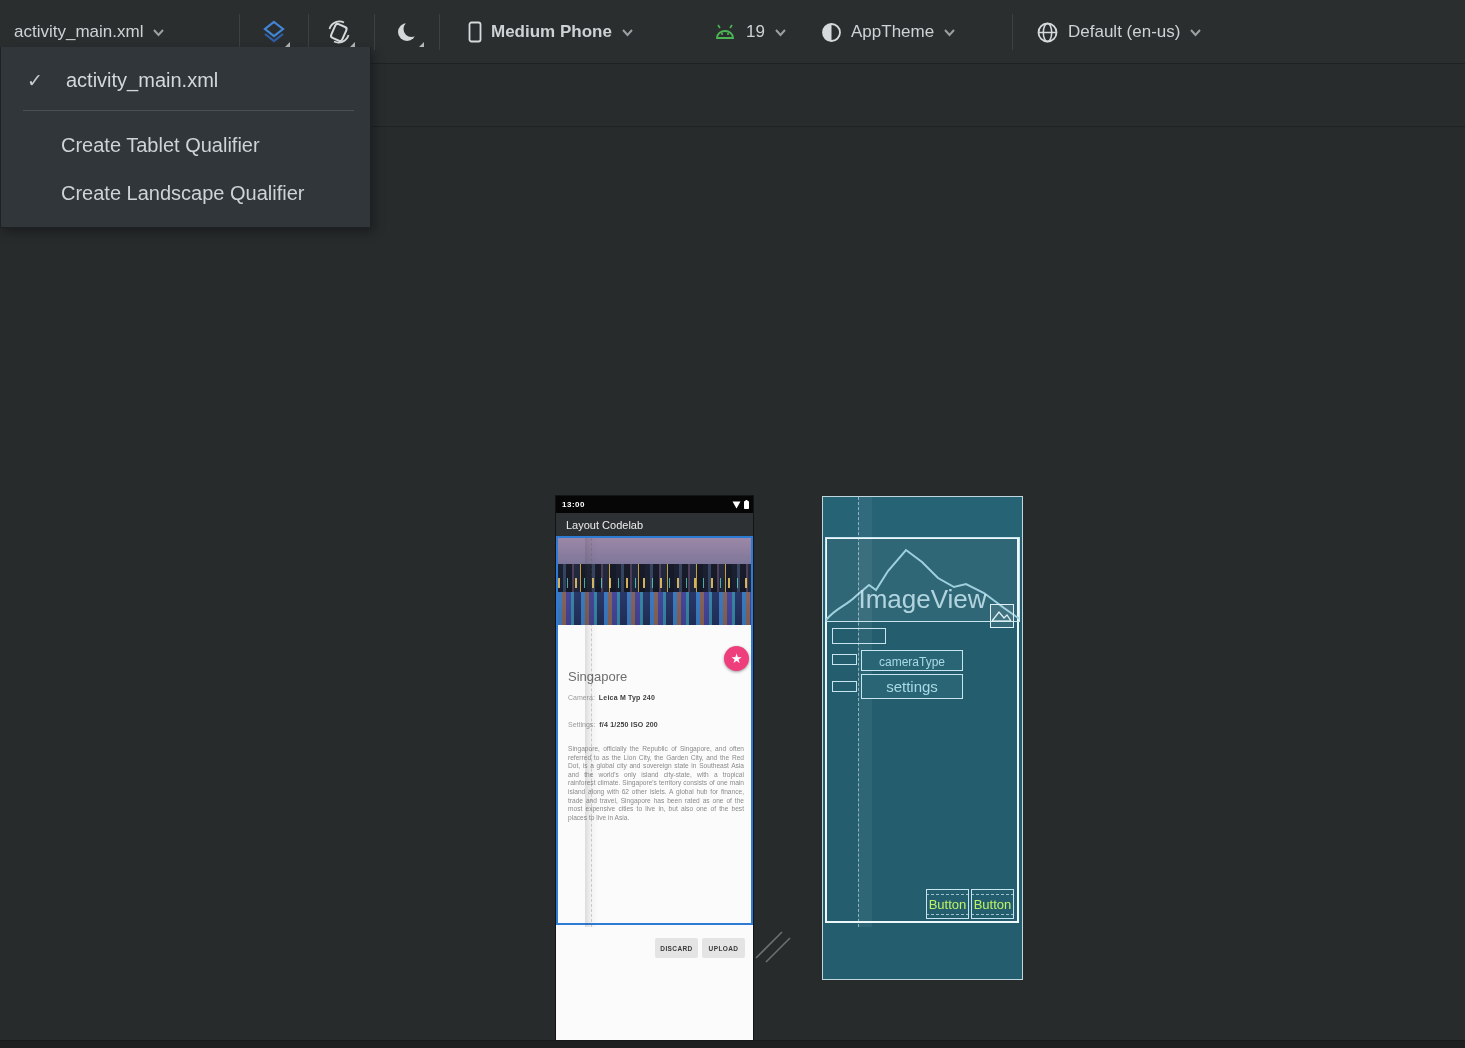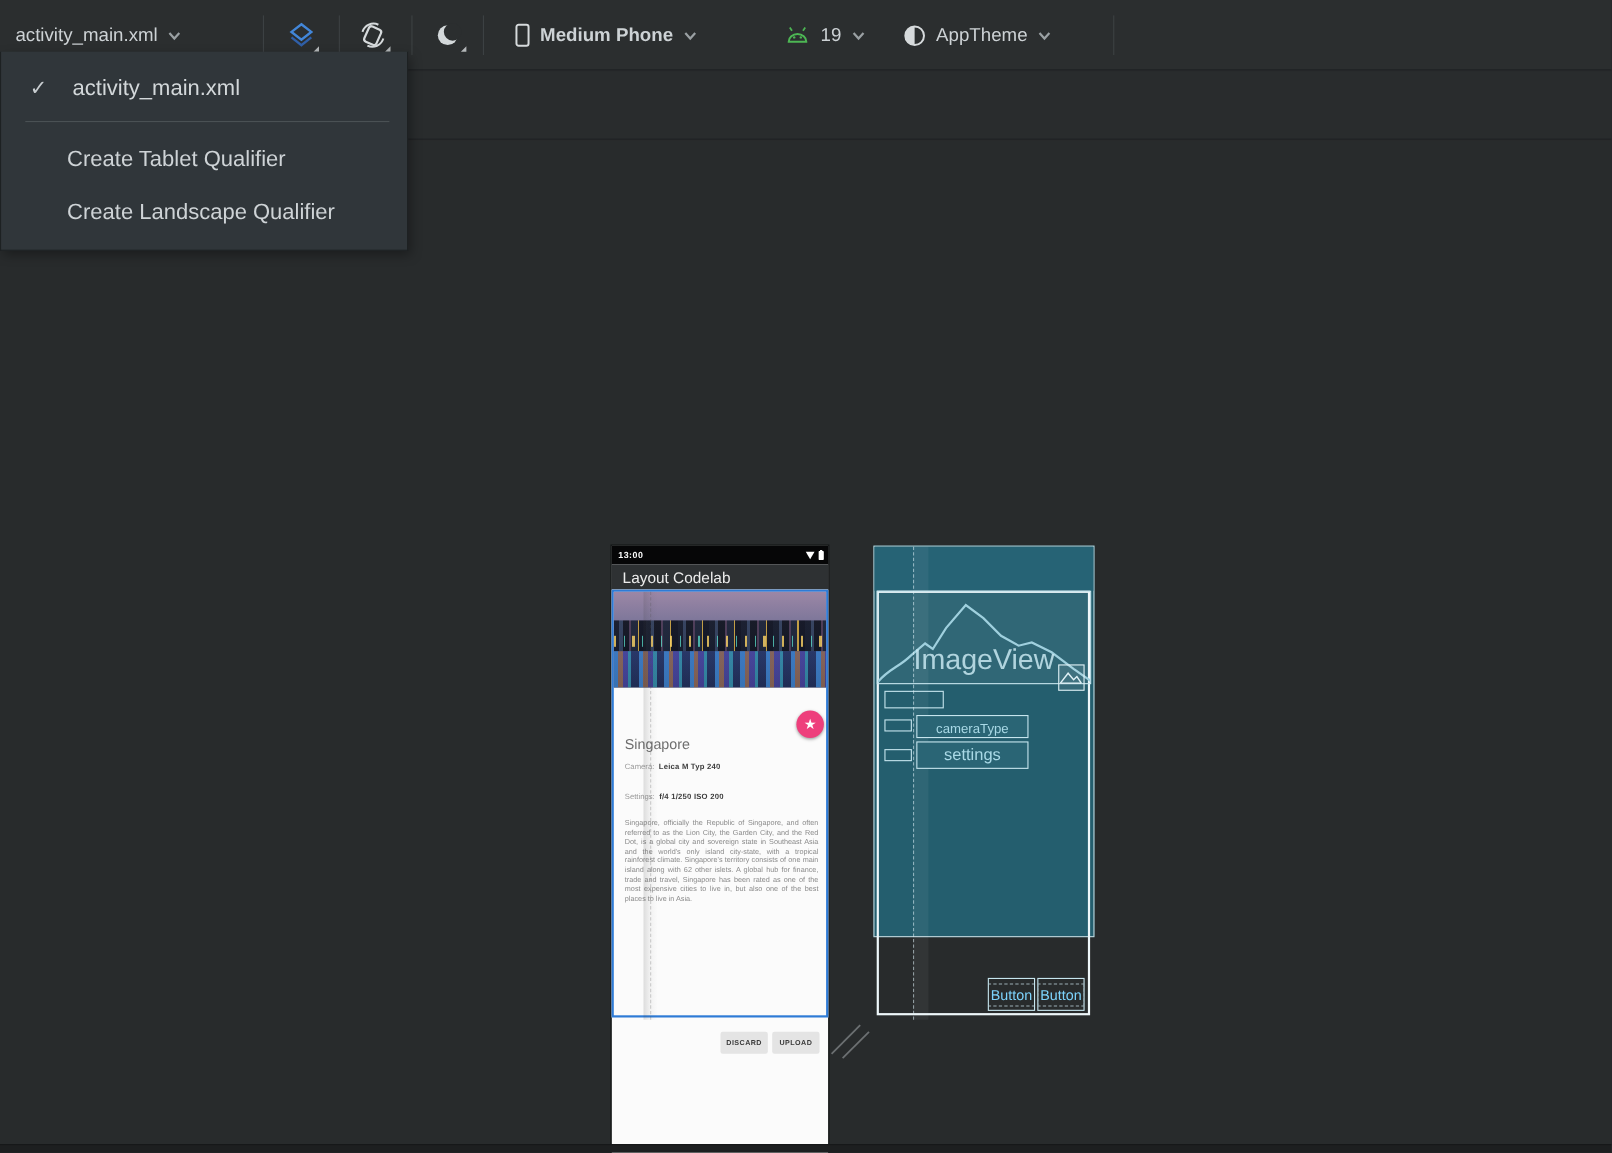--- a/index.html
+++ b/index.html
@@ -41,21 +41,21 @@
 
   
   .phone { position:absolute; left:556px; top:368px; width:197px; height:553px;
            background:#fbfbfb; outline:1px solid #121415; }
   .ph-status { position:absolute; left:0; top:0; width:197px; height:17px; background:#060607;
            display:flex; align-items:center; }
   .ph-time { color:#fff; font-size:8px; font-weight:bold; margin-left:6px; letter-spacing:0.5px; }
   .ph-status-icons { position:absolute; right:4px; top:4px; display:flex; gap:3px; align-items:center; }
   .ph-appbar { position:absolute; left:0; top:17px; width:197px; height:23px; background:#2e3133;
            display:flex; align-items:center; }
-  .ph-title { color:#ececec; font-size:14px; margin-left:10px; }
+  .ph-title { color:#ececec; font-size:11px; margin-left:10px; }
   .ph-content { position:absolute; left:0; top:40px; width:197px; height:389px;
            background:#fbfbfb; border:2px solid #2e7bd6; }
   .ph-image { position:absolute; left:0; top:0; width:193px; height:87px; overflow:hidden;
            background:linear-gradient(180deg,#9c87a6 0%,#80789b 28%,#5e5c84 52%,#3a3f63 60%); }
   .ph-buildings { position:absolute; left:0; top:26px; width:193px; height:28px;
            background:repeating-linear-gradient(90deg,#141a29 0 5px,#31405c 5px 8px,#10141f 8px 14px,
                       #4b3a55 14px 16px,#1b2336 16px 22px,#c9a23e 22px 23px,#0f1320 23px 29px);
            opacity:0.92; }
   .ph-lights { position:absolute; left:0; top:40px; width:193px; height:10px;
            background:repeating-linear-gradient(90deg,rgba(255,214,102,0.8) 0 2px,transparent 2px 9px,
@@ -76,21 +76,21 @@
            line-height:8.6px; color:#8b8b8b; text-align:justify; }
   .ph-btn { position:absolute; top:400px; width:43px; height:20px; background:#e4e4e4;
            border-radius:2px; font-size:6.5px; color:#3a3a3a; display:flex; align-items:center;
            justify-content:center; letter-spacing:0.4px; font-weight:bold; }
   .ph-crease { position:absolute; left:27px; top:0px; width:13px; height:389px;
            background:linear-gradient(90deg,rgba(60,60,60,0.16),rgba(60,60,60,0.05) 45%,rgba(255,255,255,0)); }
   .ph-crease-line { position:absolute; left:33px; top:0; height:389px; width:0;
            border-left:1px dashed rgba(80,80,80,0.25); }
 
   
-  .bp { position:absolute; left:794px; top:368px; width:201px; height:356px;
+  .bp { position:absolute; left:822px; top:368px; width:201px; height:484px;
         background:#245e6e; border:1.5px solid rgba(230,244,248,0.8);padding-left:41px; }
   .bp-header { position:absolute; left:0; top:0; width:100%; height:40px; background:#266375; }
   .bp-root { position:absolute; left:2px; top:40px; width:194px; height:386px;
         border:2px solid #eef7fa; }
   .bp-box { position:absolute; border:1px solid #c6e5ee; }
   .bp-imageview { left:2px; top:40px; width:195px; height:85px; background:rgba(255,255,255,0.06);
         border:1px solid #c6e5ee; position:absolute; overflow:hidden; }
   .bp-imageview-label { position:absolute; width:100%; top:46px; text-align:center;
         font-size:26px; color:rgba(200,232,241,0.85); }
   .bp-label { color:#a9d9e6; text-align:center; width:100%; position:absolute; }
@@ -100,21 +100,21 @@
         border-left:1px dashed rgba(222,241,247,0.55); z-index:7; }
   .bp-band { position:absolute; left:35px; top:0; width:14px; height:430px;
         background:rgba(255,255,255,0.05); }
   .bp-textview { left:10px; top:209px; width:181px; height:183px; position:absolute;
         border:1px solid #c6e5ee; background:rgba(255,255,255,0.04); }
   .bp-textview-top { position:absolute; left:0; top:0; width:100%; height:68px;
         background:rgba(255,255,255,0.10); border-bottom:1px solid rgba(230,245,250,0.5); }
   .bp-btn { position:absolute; top:392px; width:43px; height:30px; border:1.5px solid #c6e5ee;
         display:flex; align-items:center; justify-content:center; overflow:hidden; z-index:6; }
   .bp-btn-inner { border:1px dashed rgba(210,236,244,0.7); padding:2px 2px; font-size:13px;
-        color:#7dd3fc; white-space:nowrap; }
+        color:#bef264; white-space:nowrap; }
   .bp-id-box { background:#2a6575; }
   .resize-handle { position:absolute; left:752px; top:800px; }
 </style>
 </head>
 <body>
 
 <div class="stage">
 
   <div class="toolbar">
 
@@ -188,20 +188,31 @@
         <path d="M10.5 2 A8.5 8.5 0 0 0 10.5 19 Z" fill="#d6dadc"></path>
       </svg>
       <span>AppTheme</span>
       <svg class="chev" viewBox="0 0 13 9">
           <polyline points="2,2 6.5,7 11,2"></polyline>
         </svg>
     </div>
 
     <div class="tb-sep" style="left:1012px;"></div>
 
+    <div class="tb-group" style="left:1036px;">
+      <svg width="23" height="23" viewBox="0 0 23 23">
+        <circle cx="11.5" cy="11.5" r="9" fill="none" stroke="#d6dadc" stroke-width="1.8"></circle>
+        <ellipse cx="11.5" cy="11.5" rx="4.2" ry="9" fill="none" stroke="#d6dadc" stroke-width="1.5"></ellipse>
+        <line x1="2.5" y1="11.5" x2="20.5" y2="11.5" stroke="#d6dadc" stroke-width="1.5"></line>
+      </svg>
+      <span>Default (en-us)</span>
+      <svg class="chev" viewBox="0 0 13 9">
+          <polyline points="2,2 6.5,7 11,2"></polyline>
+        </svg>
+    </div>
   </div>
 
   <div class="toolbar-row2"></div>
 
   <div class="menu">
     <div class="menu-item-checked">
       <span class="menu-check">✓</span>
       <span>activity_main.xml</span>
     </div>
     <div class="menu-sep"></div>

